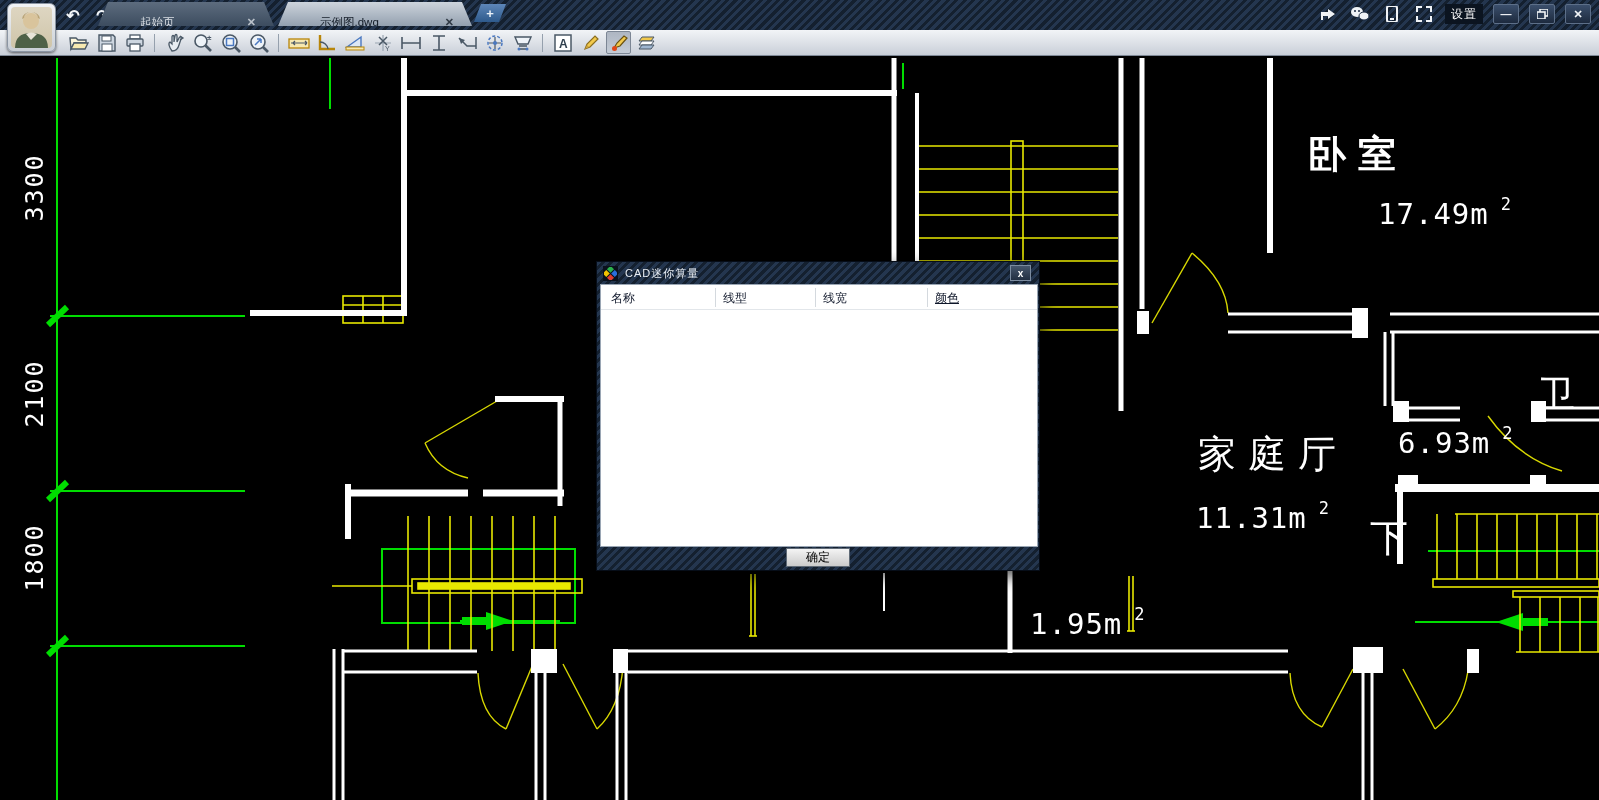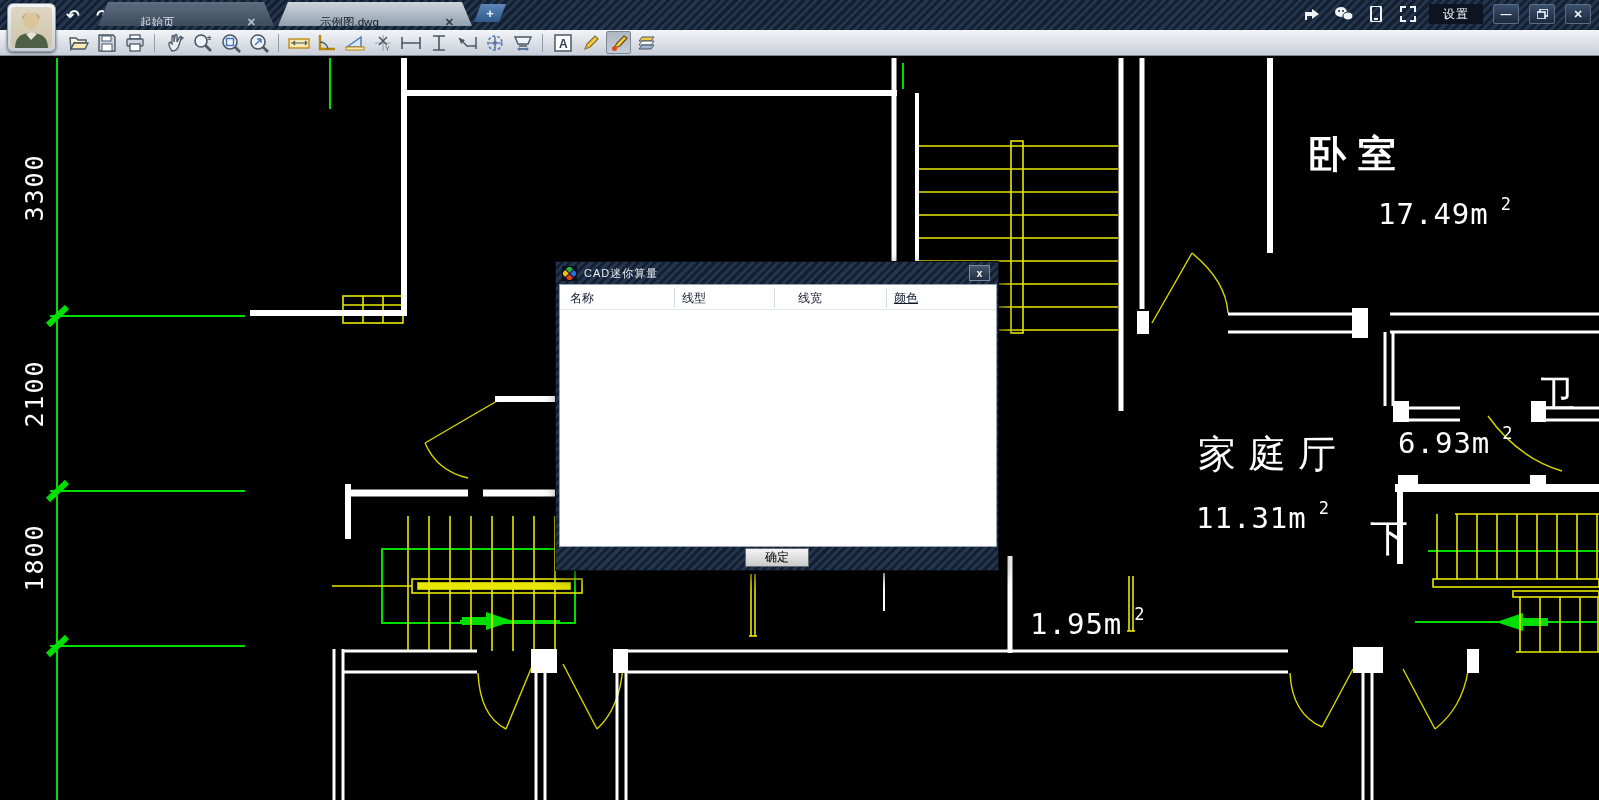--- a/index.html
+++ b/index.html
@@ -19,21 +19,21 @@
     display:flex; align-items:center; padding:16px 18px 0 42px; font-size:11.5px; }
   .tab.inactive { left:98px; width:176px; background:linear-gradient(#5d6c7e,#3c4c5f); color:#d9dee4; }
   .tab.active { left:278px; width:194px; background:linear-gradient(#cdd4dc,#93a0af); color:#141d28; }
   .tab .tabx { margin-left:auto; font-size:11px; opacity:.8; font-weight:bold; cursor:pointer; }
   .newtab { position:absolute; left:474px; top:4px; width:32px; height:18px;
     clip-path:polygon(7px 0,100% 0,calc(100% - 7px) 100%,0 100%);
     background:linear-gradient(#5d86b9,#2e5a8c); color:#eaf1f8; font-size:13px; font-weight:bold;
     display:flex; align-items:center; justify-content:center; cursor:pointer; }
   .tbright { position:absolute; right:8px; top:3px; display:flex; align-items:center; gap:10px; }
   .tbicon { width:22px; height:22px; display:flex; align-items:center; justify-content:center; cursor:pointer; }
-  .settings-chip { height:20px; padding:0 14px; background:#0b1420; color:#fff; font-size:12px;
+  .settings-chip { height:20px; padding:0 6px; background:#0b1420; color:#fff; font-size:12px;
     display:flex; align-items:center; letter-spacing:1px; cursor:pointer; }
   .winbtn { width:26px; height:20px; border:1px solid #5d6f88; border-radius:2px;
     background:linear-gradient(#3b4f6c,#1d2a3e); display:flex; align-items:center; justify-content:center; cursor:pointer; }
   .winbtn span { color:#f2f5f8; font-size:11px; font-weight:bold; line-height:1; }
 
   
   .toolbar { position:absolute; left:0; top:30px; width:1599px; height:26px;
     background:linear-gradient(#f2f4f7,#c9cfd8); border-bottom:1px solid #7e8896; z-index:30;
     display:flex; align-items:center; padding-left:66px; gap:3px; }
   .tool { width:25px; height:23px; border-radius:2px; display:flex; align-items:center; justify-content:center; cursor:pointer; }
@@ -42,33 +42,33 @@
 
   
   .canvas { position:absolute; left:0; top:56px; width:1599px; height:744px; background:#000; z-index:1; }
   .cadtext { position:absolute; color:#fff; font-family:"DejaVu Sans Mono",monospace; font-weight:400; white-space:nowrap; }
   .dim { font-size:25px; letter-spacing:2px; transform:rotate(-90deg); }
   .room-cn { font-size:38px; letter-spacing:12px; font-weight:300; }
   .area-num { font-size:29px; letter-spacing:1px; }
   .area-num sup { font-size:17px; vertical-align:14px; margin-left:12px; }
 
   
-  .dialog { position:absolute; left:555px; top:261px; width:444px; height:310px; z-index:50;
+  .dialog { position:absolute; left:596px; top:261px; width:444px; height:310px; z-index:50;
     border:1px solid #060d18; box-shadow:4px 6px 14px rgba(0,0,0,.65);
     background:repeating-linear-gradient(135deg,#24364f 0,#24364f 3px,#14202f 3px,#14202f 6px); }
   .dtitle { position:absolute; left:0; top:0; width:100%; height:22px; display:flex; align-items:center; padding:0 6px; }
   .dtitle .dlogo { width:15px; height:15px; margin-right:7px; background:#0a111c; display:flex; align-items:center; justify-content:center; }
   .dtitle .dtext { color:#e8edf3; font-size:11px; letter-spacing:1px; }
   .dclose { position:absolute; right:8px; top:3px; width:21px; height:16px;
     background:linear-gradient(#46566c,#222f42); border:1px solid #7c8ca0; color:#fff;
     font-size:10px; font-weight:bold; display:flex; align-items:center; justify-content:center; cursor:pointer; }
   .dbody { position:absolute; left:3px; top:22px; width:438px; height:263px; background:#fff; border:1px solid #9aa6b4; }
   .dheader { position:absolute; left:0; top:0; width:100%; height:25px; background:#fff; border-bottom:1px solid #e2e6ea; }
   .dheader span { position:absolute; top:5px; font-size:12px; color:#0f172a; }
-  .hc1 { left:10px; } .hc2 { left:122px; } .hc3 { left:222px;margin-left:16px; } .hc4 { left:334px;text-decoration:underline; }
+  .hc1 { left:10px; } .hc2 { left:122px; } .hc3 { left:222px; } .hc4 { left:334px;text-decoration:underline; }
   .hsep { position:absolute; top:3px; width:1px; height:19px; background:#d4d9de; }
   .rows { position:absolute; left:0; top:27px; width:100%; }
   .dfooter { position:absolute; left:0; bottom:0; width:100%; height:25px; display:flex; align-items:center; justify-content:center; }
   .okbtn { width:64px; height:19px; background:linear-gradient(#f4f4f4,#cbcbcb); border:1px solid #5f6a76;
     font-size:12px; color:#000; display:flex; align-items:center; justify-content:center; cursor:pointer; }
 </style>
 </head>
 <body>
 
 <div class="canvas">

